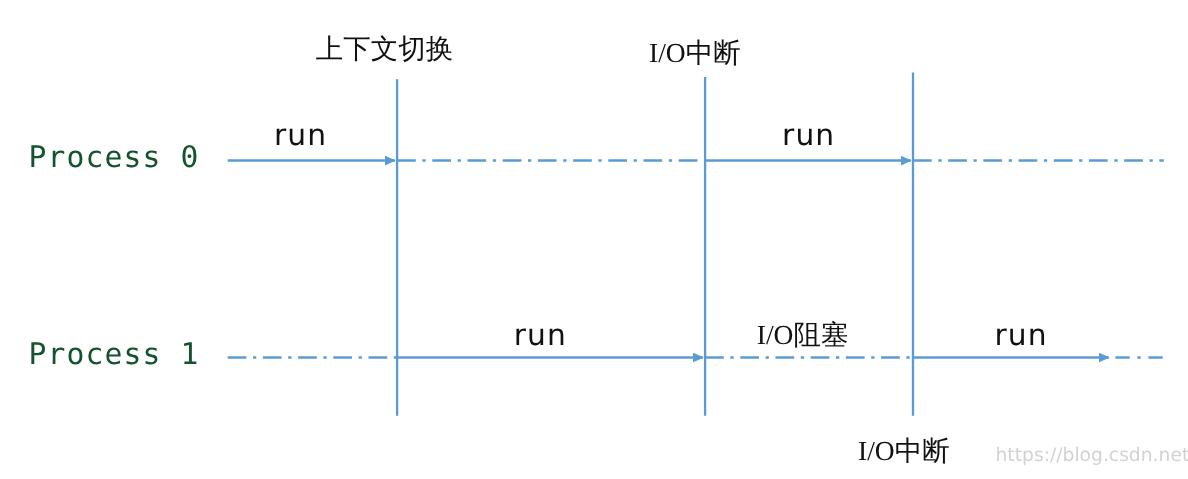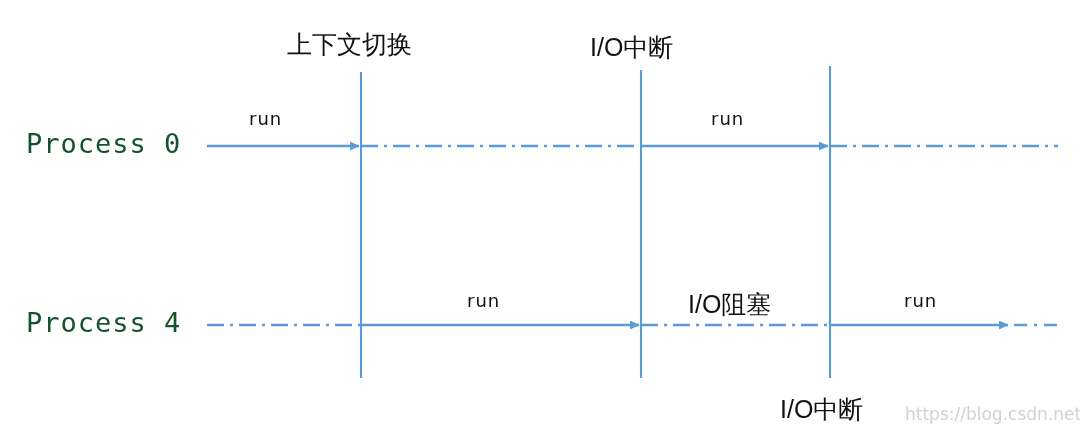--- a/index.html
+++ b/index.html
@@ -30,26 +30,26 @@
     color: #1a1a1a;
   }
   .proc-label {
     font-family: "DejaVu Sans Mono", "Liberation Mono", monospace;
     font-size: 27px;
     letter-spacing: 1px;
     color: #14532d;
   }
   .run-label {
     font-family: "DejaVu Sans", "Liberation Sans", sans-serif;
-    font-size: 18px;
+    font-size: 27px;
     letter-spacing: 1px;
     color: #111111;
   }
   .cjk-label {
-    font-family: Liberation Sans, sans-serif;
+    font-family: Liberation Serif, serif;
     font-size: 25px;
     color: #111111;
   }
   .watermark {
     position: absolute;
     font-family: "DejaVu Sans", "Liberation Sans", sans-serif;
     font-size: 17px;
     color: #d2d2d2;
     white-space: nowrap;
   }
@@ -86,21 +86,21 @@
 
     <line x1="641" y1="325" x2="830" y2="325" stroke="#5B9BD5" stroke-width="2.3" stroke-dasharray="17 6 3 6"></line>
 
     <line x1="830" y1="325" x2="1008" y2="325" stroke="#5B9BD5" stroke-width="2.3" marker-end="url(#arrowblue)"></line>
 
     <line x1="1014" y1="325" x2="1058" y2="325" stroke="#5B9BD5" stroke-width="2.3" stroke-dasharray="13 7 3 7"></line>
   </svg>
 
   <div class="lbl proc-label" style="left:26px; top:128px;">Process 0</div>
 
-  <div class="lbl proc-label" style="left:26px; top:307px;">Process 4</div>
+  <div class="lbl proc-label" style="left:26px; top:307px;">Process 1</div>
 
   <div class="lbl cjk-label" style="left:287px; top:28px;">上下文切换</div>
 
   <div class="lbl cjk-label" style="left:590px; top:31px;">I/O中断</div>
 
   <div class="lbl cjk-label" style="left:780px; top:393px;">I/O中断</div>
 
   <div class="lbl cjk-label" style="left:688px; top:288px;">I/O阻塞</div>
 
   <div class="lbl run-label" style="left:249px; top:108px;">run</div>

